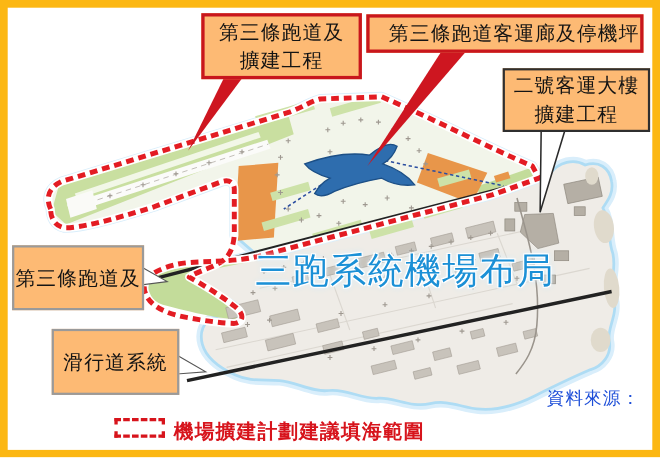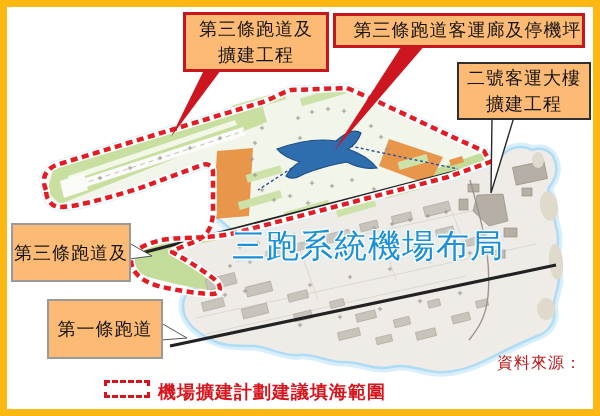--- a/index.html
+++ b/index.html
@@ -27,21 +27,21 @@
   .big-title{
     position:absolute;left:204px;top:224px;z-index:15;
     font-size:33px;font-weight:normal;letter-spacing:1px;color:#1b90d6;white-space:nowrap;
     text-shadow:0 0 2px #fff,0 0 4px #fff,1px 1px 0 #fff,-1px -1px 0 #fff,
                 1px -1px 0 #fff,-1px 1px 0 #fff,0 0 6px #bfe6fb;
     margin-left:28px;
   }
   .legend{position:absolute;left:104px;top:380px;z-index:20;display:flex;align-items:flex-start;}
   .legend-icon{width:40px;height:12px;border:3px dashed #d7141c;margin-right:8px;}
   .legend-label{font-size:18px;font-weight:bold;color:#d7141c;letter-spacing:1px;white-space:nowrap;}
-  .source{position:absolute;left:497px;top:352px;z-index:20;font-size:16px;line-height:22px;color:#b91c1c;letter-spacing:1px;}
+  .source{position:absolute;left:497px;top:352px;z-index:20;font-size:16px;line-height:22px;color:#1d4ed8;letter-spacing:1px;}
 </style>
 </head>
 <body>
 
 <div class="frame">
 
   <svg class="map" width="600" height="416" viewBox="0 0 600 416">
     <defs>
       <g id="pl">
           <path d="M-2.2,0 H2.2 M0,-2.2 V2.2" stroke="#9e9890" stroke-width="1" fill="none"></path>
@@ -229,21 +229,21 @@
     <span class="ln">第三條跑道客運廊及停機坪</span>
   </div>
   <div id="box3" class="callout dark-box">
     <span class="ln">二號客運大樓</span>
     <span class="ln">擴建工程</span>
   </div>
   <div id="box4" class="callout gray-box">
     <span class="ln">第三條跑道及</span>
   </div>
   <div id="box5" class="callout gray-box">
-    <span class="ln">第一條跑道</span>
+    <span class="ln">滑行道系統</span>
   </div>
 
   <div class="big-title">三跑系統機場布局</div>
 
   <div class="legend">
     <span class="legend-icon"></span>
     <span class="legend-label">機場擴建計劃建議填海範圍</span>
   </div>
 
   <div class="source">

